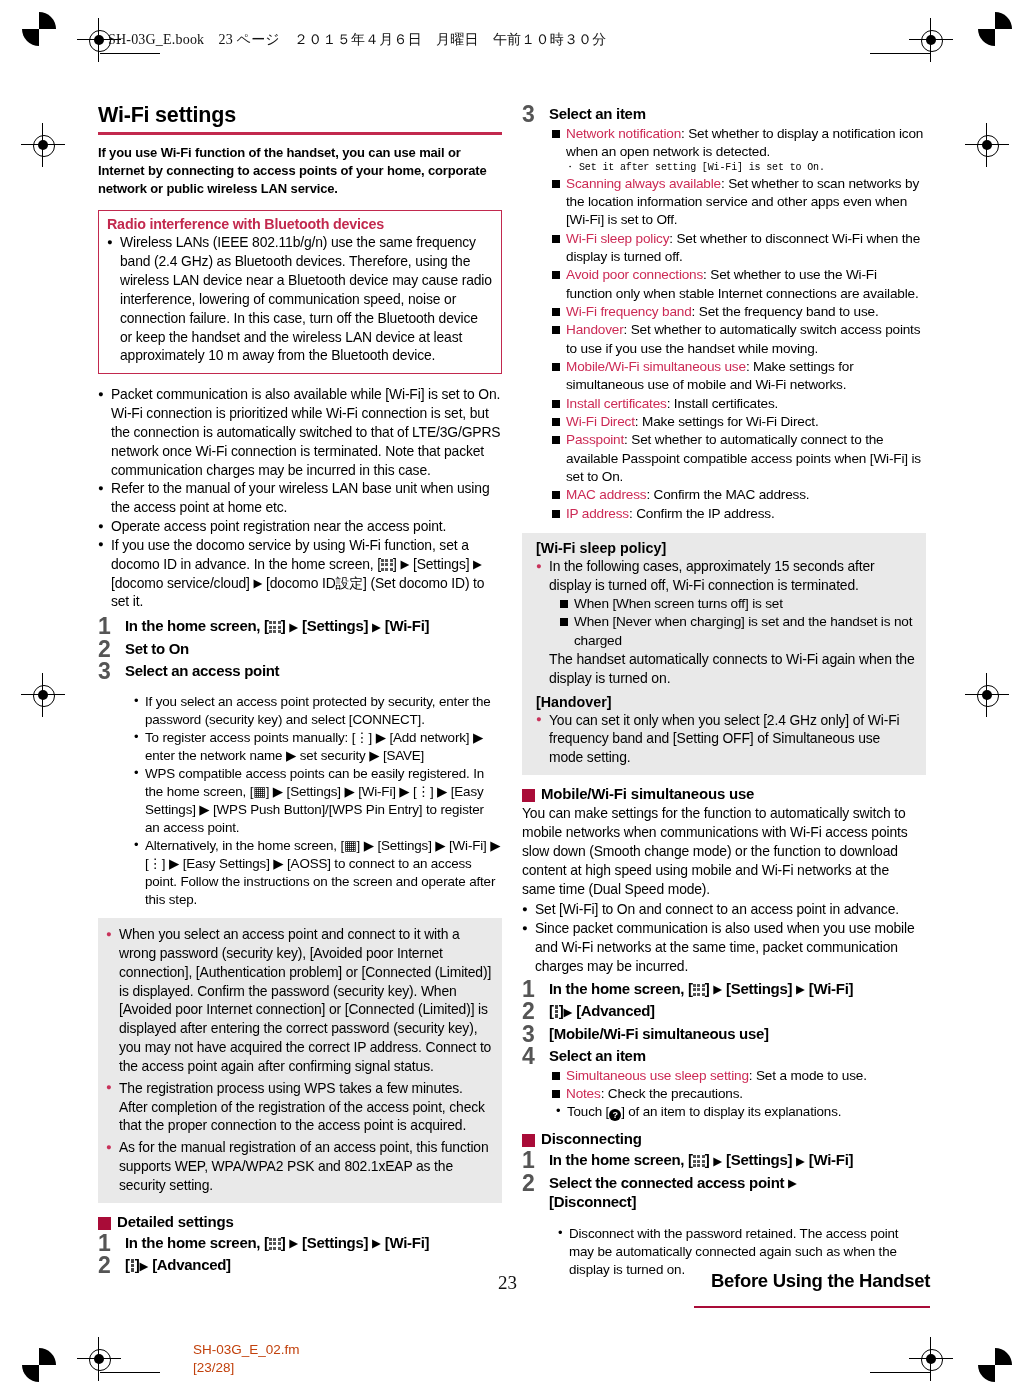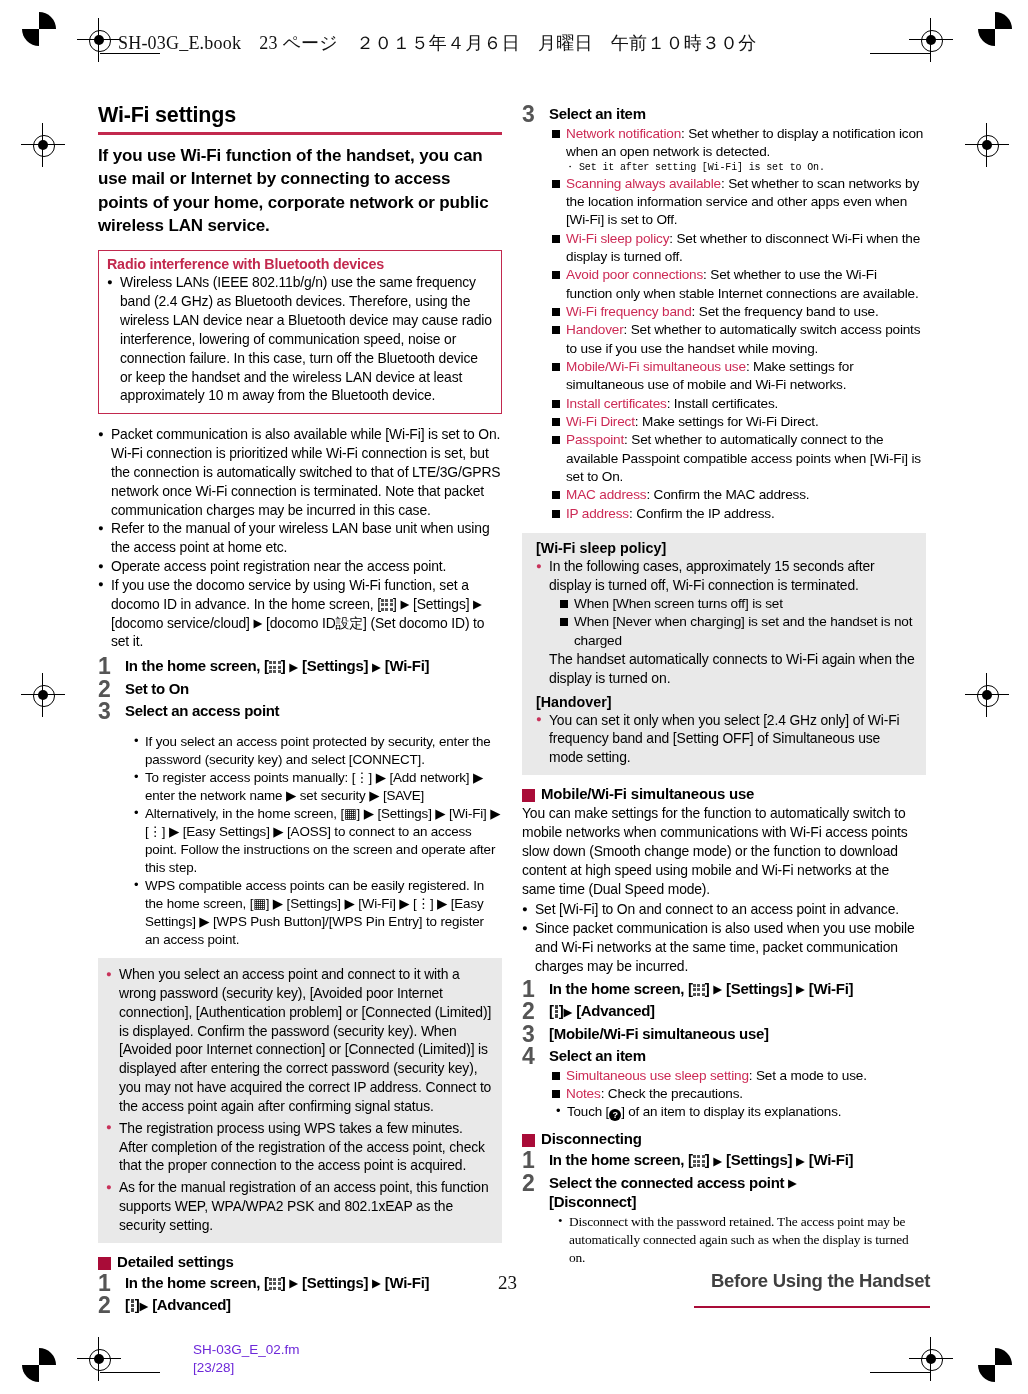--- a/index.html
+++ b/index.html
@@ -19,35 +19,35 @@
   .crossmark{position:absolute;width:26px;height:26px;}
   .crossmark:before,.crossmark:after{content:"";position:absolute;background:#000;}
   .crossmark:before{left:12px;top:-9px;width:1.4px;height:44px;}
   .crossmark:after{top:12px;left:-9px;height:1.4px;width:44px;}
   .crossmark .ring{position:absolute;left:3px;top:3px;width:20px;height:20px;border:1.4px solid #000;border-radius:50%;}
   .crossmark .dot{position:absolute;left:8px;top:8px;width:10px;height:10px;border-radius:50%;background:#000;}
   .trimline{position:absolute;background:#000;}
 
   
   .doc-header{
-    position:absolute;left:118px;top:31px;
+    position:absolute;left:108px;top:31px;
     font-family:"Liberation Serif","DejaVu Serif",serif;
-    font-size:18px;letter-spacing:.2px;white-space:nowrap;color:#111;
+    font-size:14px;letter-spacing:.2px;white-space:nowrap;color:#111;
   }
   .col{position:absolute;top:104px;width:404px;}
   .col-left{left:98px;}
   .col-right{left:522px;}
 
   h1.title{
     font-size:21.5px;font-weight:bold;margin:0 0 4px 0;letter-spacing:-.2px;
     line-height:1.1;
   }
   .title-rule{height:3px;background:#c2294e;margin:0 0 9px 0;}
   .lead{
-    font-size:17px;font-weight:bold;line-height:1.38;margin:0 0 13px 0;
+    font-size:13px;font-weight:bold;line-height:1.38;margin:0 0 13px 0;
     letter-spacing:-.15px;
   }
   
   .box-bordered{
     border:1.6px solid #c2294e;
     padding:5px 8px 8px 8px;
     margin-bottom:11px;
   }
   .box-bordered .box-head{
     color:#c2294e;font-weight:bold;font-size:14.3px;margin-bottom:1px;
@@ -131,25 +131,25 @@
   .ic-arrow{display:inline-block;font-size:11.5px;vertical-align:.5px;letter-spacing:0;}
   .ic-help{
     display:inline-block;width:12px;height:12px;border-radius:50%;background:#000;color:#fff;
     font-size:9px;line-height:12px;text-align:center;vertical-align:-2px;font-weight:bold;
   }
 
   
   .footer-rule{position:absolute;left:694px;top:1306px;width:236px;height:2.2px;background:#a90c38;}
   .footer-sect{
     position:absolute;left:694px;top:1270px;width:236px;text-align:right;
-    color:#404040;font-size:18.5px;font-weight:bold;letter-spacing:-.3px;
+    color:#000000;font-size:18.5px;font-weight:bold;letter-spacing:-.3px;
   }
   .pagenum{position:absolute;left:498px;top:1272px;font-size:19px;color:#111;
     font-family:"Liberation Serif",serif;}
-  .fm-name{position:absolute;left:193px;top:1341px;font-size:13.5px;color:#6d28d9;line-height:1.3;}
+  .fm-name{position:absolute;left:193px;top:1341px;font-size:13.5px;color:#c2410c;line-height:1.3;}
   .fm-name span{display:block;}
 </style>
 </head>
 <body>
 
 <div>
   <div class="reg reg-circle" style="left:22px;top:12px;"></div>
   <div class="reg reg-circle" style="left:978px;top:12px;"></div>
   <div class="reg reg-circle" style="left:22px;top:1348px;"></div>
   <div class="reg reg-circle" style="left:978px;top:1348px;"></div>
@@ -224,22 +224,22 @@
     <span class="num">2</span>
     <div class="stext">Set to On</div>
   </div>
 
   <div class="step">
     <span class="num">3</span>
     <div class="stext">Select an access point</div>
     <ul class="dot sub" style="margin-left:8px;">
       <li>If you select an access point protected by security, enter the password (security key) and select [CONNECT].</li>
       <li>To register access points manually: [⋮] ▶ [Add network] ▶ enter the network name ▶ set security ▶ [SAVE]</li>
+      <li>WPS compatible access points can be easily registered. In the home screen, [▦] ▶ [Settings] ▶ [Wi-Fi] ▶ [⋮] ▶ [Easy Settings] ▶ [WPS Push Button]/[WPS Pin Entry] to register an access point.</li>
       <li>Alternatively, in the home screen, [▦] ▶ [Settings] ▶ [Wi-Fi] ▶ [⋮] ▶ [Easy Settings] ▶ [AOSS] to connect to an access point. Follow the instructions on the screen and operate after this step.</li>
-      <li>WPS compatible access points can be easily registered. In the home screen, [▦] ▶ [Settings] ▶ [Wi-Fi] ▶ [⋮] ▶ [Easy Settings] ▶ [WPS Push Button]/[WPS Pin Entry] to register an access point.</li>
     </ul>
   </div>
 
   <div class="box-gray">
     <ul class="b red">
       <li style="margin-bottom:3px;">When you select an access point and connect to it with a wrong password (security key), [Avoided poor Internet connection], [Authentication problem] or [Connected (Limited)] is displayed. Confirm the password (security key). When [Avoided poor Internet connection] or [Connected (Limited)] is displayed after entering the correct password (security key), you may not have acquired the correct IP address. Connect to the access point again after confirming signal status.</li>
       <li style="margin-bottom:3px;">The registration process using WPS takes a few minutes. After completion of the registration of the access point, check that the proper connection to the access point is acquired.</li>
       <li>As for the manual registration of an access point, this function supports WEP, WPA/WPA2 PSK and 802.1xEAP as the security setting.</li>
     </ul>
   </div>
@@ -337,21 +337,21 @@
   <div class="sect">Disconnecting</div>
 
   <div class="step">
     <span class="num">1</span>
     <div class="stext"><span>In the home screen, [</span><span class="ic-apps"></span><span>] </span><span class="ic-arrow">▶</span><span> [Settings] </span><span class="ic-arrow">▶</span><span> [Wi-Fi]</span></div>
   </div>
 
   <div class="step">
     <span class="num">2</span>
     <div class="stext"><span>Select the connected access point </span><span class="ic-arrow">▶</span><br><span>[Disconnect]</span></div>
-    <ul class="dot" style="margin-left:8px;margin-top:1px;font-family:Liberation Serif, serif;">
+    <ul class="dot" style="margin-left:8px;margin-top:13px;">
       <li>Disconnect with the password retained. The access point may be automatically connected again such as when the display is turned on.</li>
     </ul>
   </div>
 
 </div>
 
 <div class="pagenum">23</div>
 <div class="footer-sect">Before Using the Handset</div>
 <div class="footer-rule"></div>
 <div class="fm-name">

